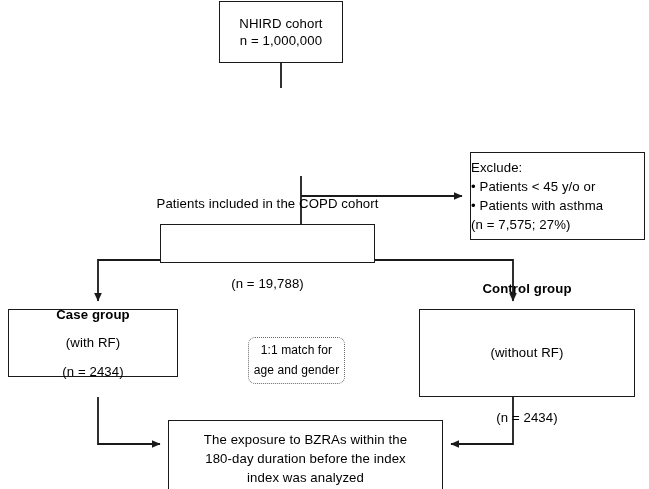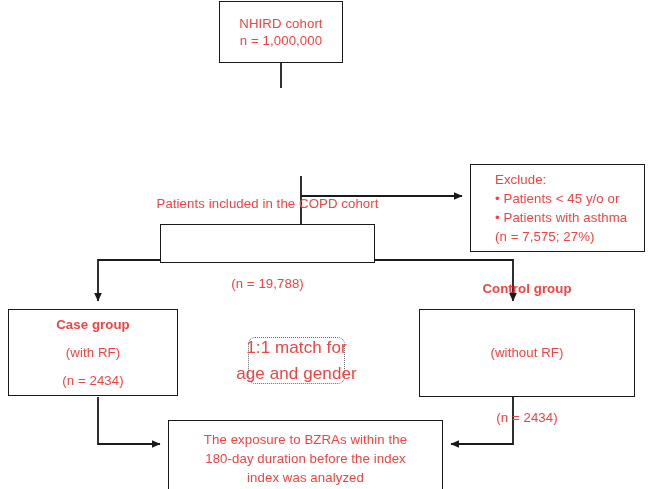--- a/index.html
+++ b/index.html
@@ -6,21 +6,21 @@
     margin: 0;
     padding: 0;
     background: #ffffff;
   }
   #canvas {
     position: relative;
     width: 649px;
     height: 489px;
     background: #ffffff;
     font-family: "Liberation Sans", sans-serif;
-    color: #ef4444;
+    color: #000000;
     overflow: hidden;
   }
   svg.connectors {
     position: absolute;
     left: 0;
     top: 0;
     width: 649px;
     height: 489px;
     pointer-events: none;
   }
@@ -54,44 +54,43 @@
   }
   
   #node-inclusion {
     left: 128px; top: 88px; width: 270px; height: 88px;
   }
   
   #node-exclude {
     left: 470px; top: 152px; width: 175px; height: 88px;
     align-items: flex-start;
     text-align: left;
-    padding-left: 24px;
-    margin-top: 12px;
+    padding-left: 0;
   }
   #node-exclude .ln { text-align: left; }
   #node-exclude.tight .ln + .ln { margin-top: 4px; }
 
   
   #node-copd {
     left: 160px; top: 224px; width: 215px; height: 39px; gap: 36px;
   }
   
   #node-case {
-    left: 8px; top: 309px; width: 170px; height: 87px;
+    left: 8px; top: 309px; width: 170px; height: 68px;
   }
   
   #node-control {
     left: 419px; top: 309px; width: 216px; height: 88px; gap: 36px;
   }
   
   #node-match {
     left: 248px; top: 337px; width: 97px; height: 47px;
     border: 1.4px dotted #6b6b6b;
     border-radius: 7px;
-    font-size: 17px;
+    font-size: 12px;
     justify-content: center;
   }
   #node-match .ln + .ln { margin-top: 6px; }
   
   #node-outcome {
     left: 168px; top: 406px; width: 275px; height: 77px; margin-top: 14px;
   }
   #node-outcome .ln + .ln { margin-top: 4px; }
 </style>
 </head>

